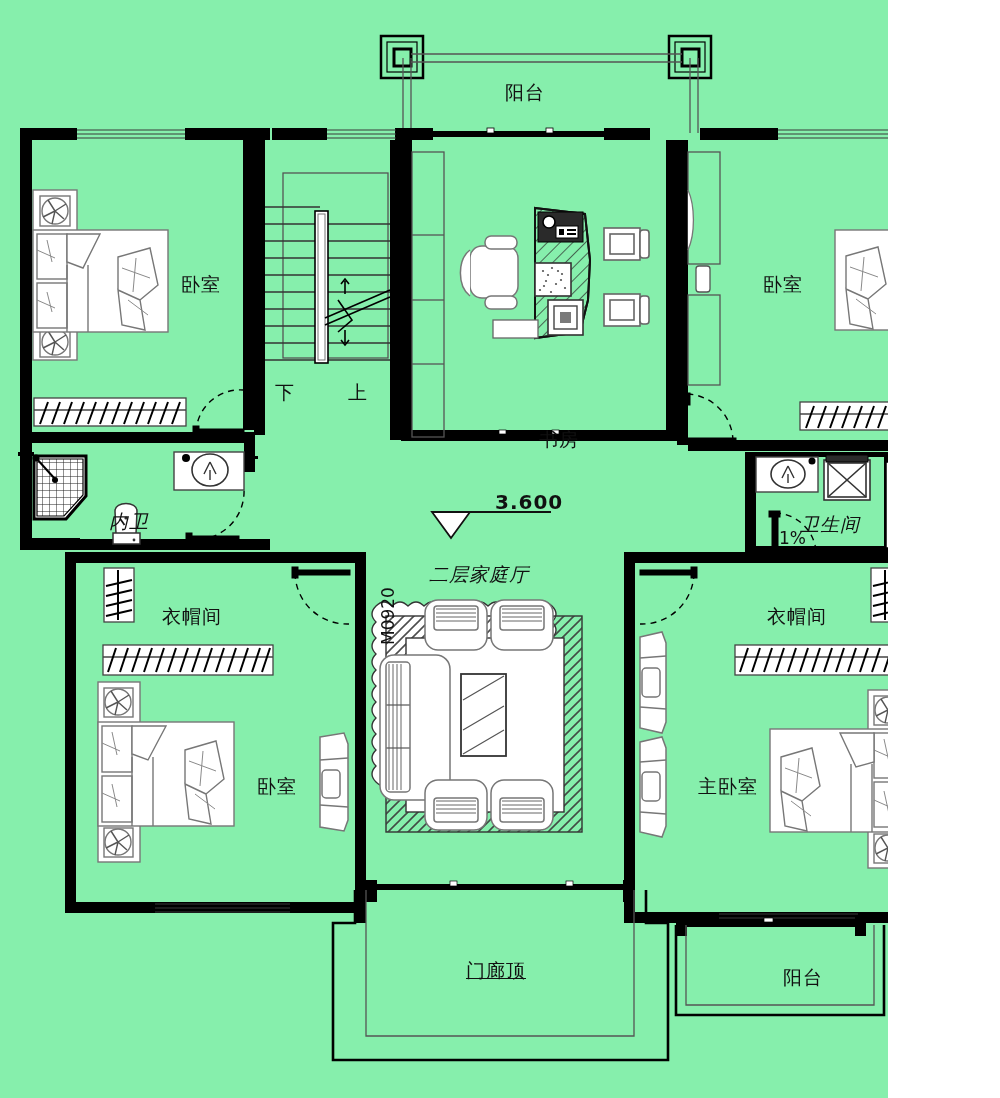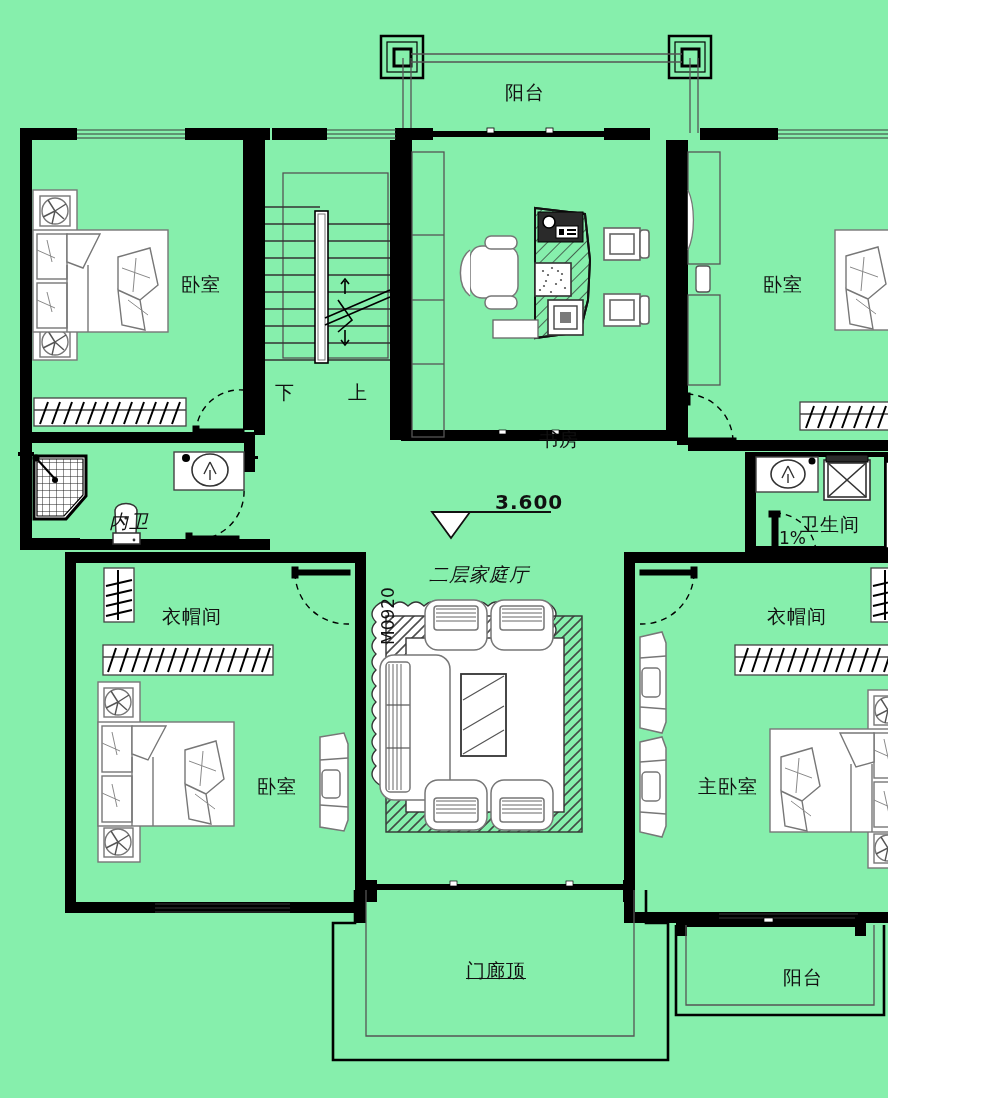--- a/index.html
+++ b/index.html
@@ -574,21 +574,21 @@
     <rect x="265" y="552" width="100" height="10"></rect>
     <rect x="624" y="552" width="100" height="10"></rect>
   </g>
 </svg>
 
 <div class="lbl rm" style="left:505px;top:80px;">阳台</div>
 <div class="lbl rm" style="left:181px;top:272px;">卧室</div>
 <div class="lbl rm" style="left:763px;top:272px;">卧室</div>
 <div class="lbl rm" style="left:539px;top:386px;margin-top:41px;">书房</div>
 <div class="lbl rm" style="left:109px;top:509px;font-style:italic;">内卫</div>
-<div class="lbl rm" style="left:800px;top:512px;">卫生间</div>
+<div class="lbl rm" style="left:800px;top:512px;font-style:italic;">卫生间</div>
 <div class="lbl rm" style="left:429px;top:562px;font-style:italic;">二层家庭厅</div>
 <div class="lbl rm" style="left:162px;top:604px;">衣帽间</div>
 <div class="lbl rm" style="left:767px;top:604px;">衣帽间</div>
 <div class="lbl rm" style="left:257px;top:774px;">卧室</div>
 <div class="lbl rm" style="left:698px;top:774px;">主卧室</div>
 <div class="lbl rm" style="left:466px;top:958px;text-decoration:underline;">门廊顶</div>
 <div class="lbl rm" style="left:783px;top:965px;">阳台</div>
 
 <div class="lbl stairdir" style="left:275px;top:380px;">下</div>
 <div class="lbl stairdir" style="left:348px;top:380px;">上</div>

